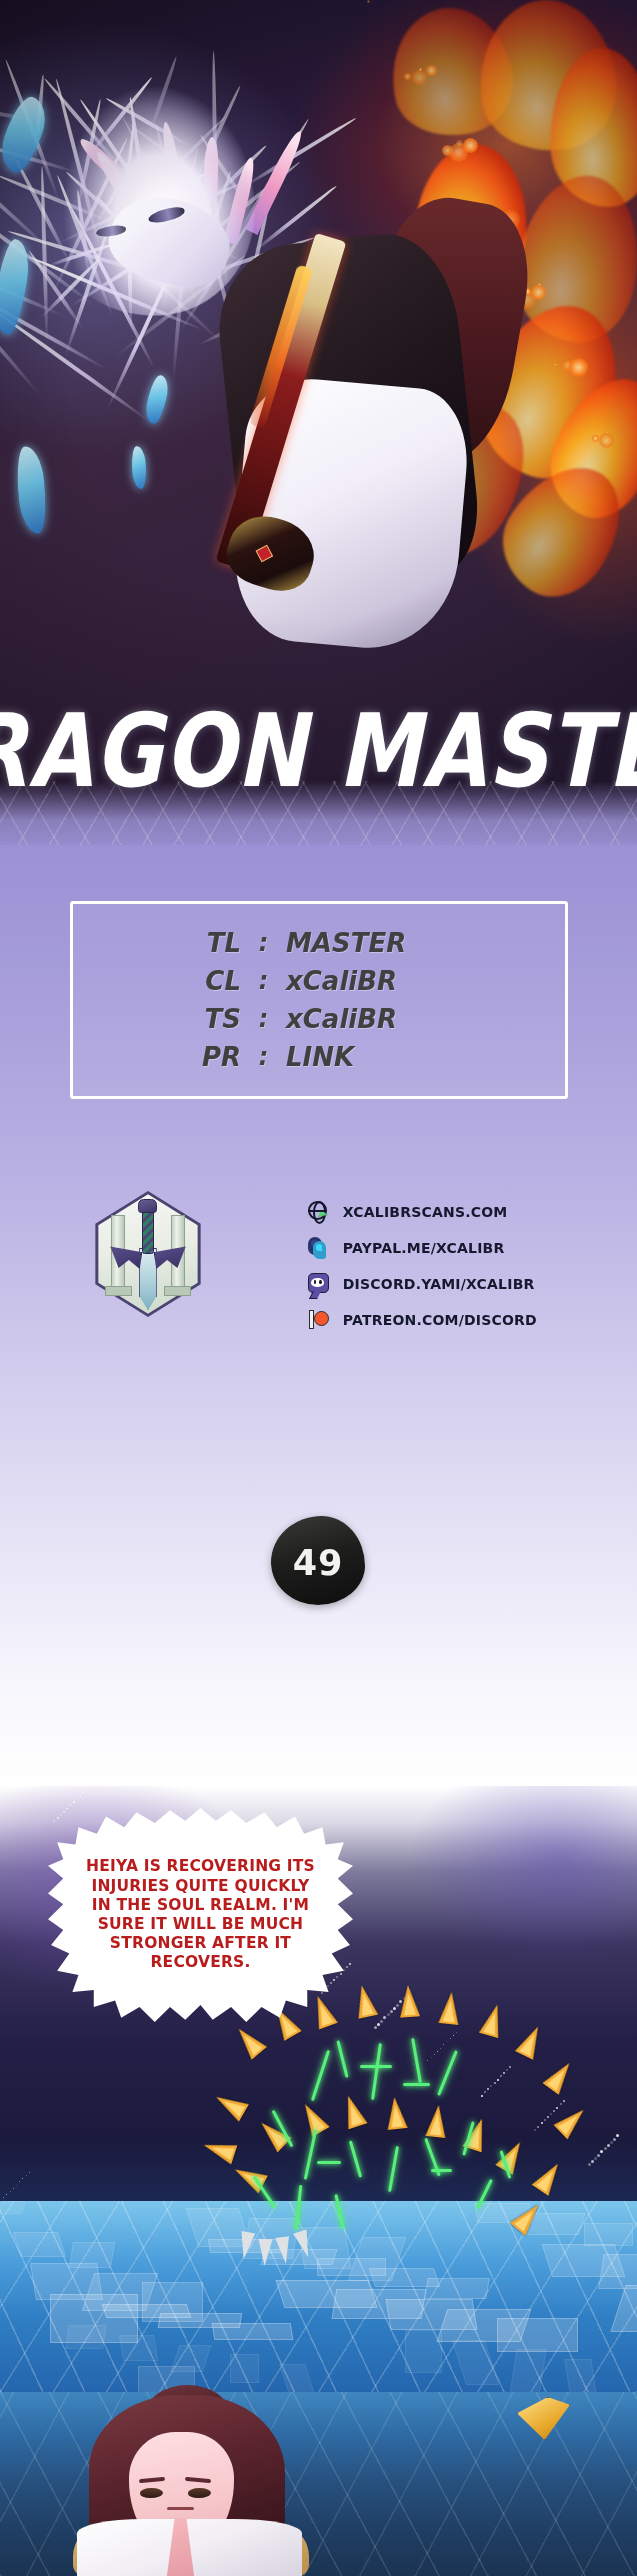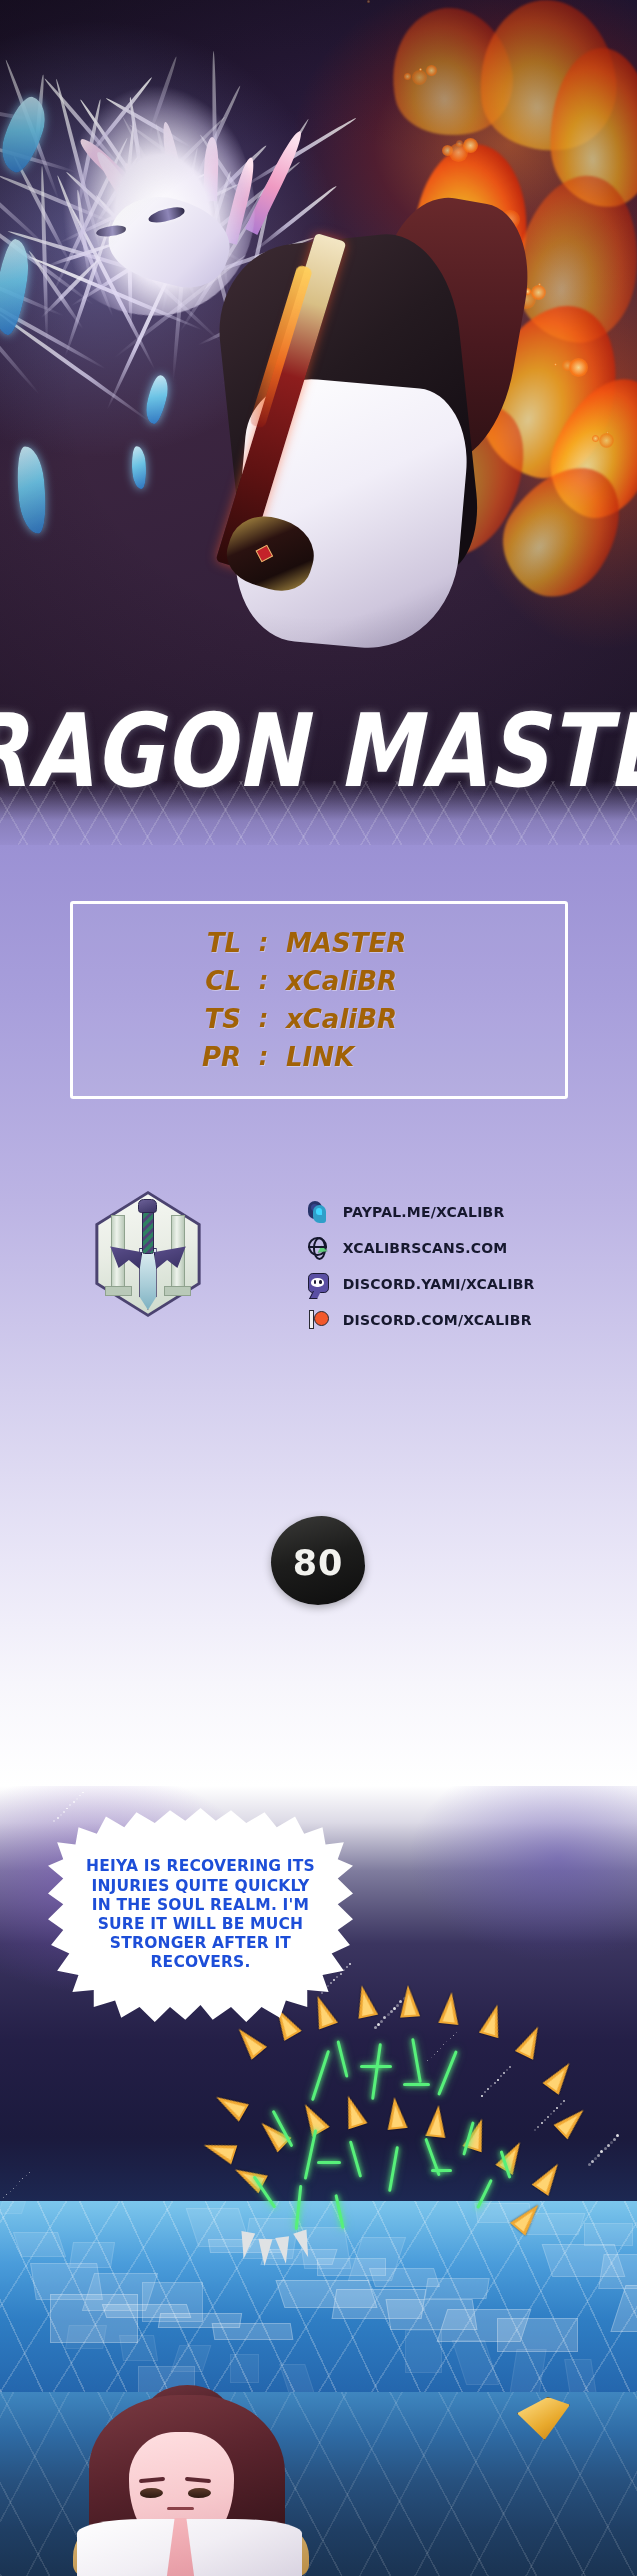--- a/index.html
+++ b/index.html
@@ -149,21 +149,21 @@
     position:absolute; left:70px; top:901px; width:498px; height:198px;
     display:flex; flex-direction:column; justify-content:center;
     padding:11px 0 11px 0;
   }
   .credit-row {
     display:grid; grid-template-columns:171px 45px 1fr;
     align-items:center; height:38px;
   }
   .credit-key, .credit-sep, .credit-val {
     font-family:"DejaVu Sans", sans-serif;
-    font-style:italic; font-weight:bold; color:#a16207;
+    font-style:italic; font-weight:bold; color:#404040;
     font-size:26px; line-height:1;
     text-shadow:0.8px 0.8px 0 rgba(255,255,255,.35);
   }
   .credit-key { text-align:right; }
   .credit-sep { text-align:center; font-size:24px; }
   .credit-val { text-align:left; }
 
   
   .logo-hex {
     position:absolute; left:92px; top:1191px; width:112px; height:126px;
@@ -339,21 +339,21 @@
       35% 7%, 40% 1%, 45% 6%
     );
     filter:drop-shadow(0 0 2.4px rgba(70,120,200,.55));
   }
   .bubble-text {
     position:absolute; left:48px; top:1808px; width:305px; height:214px;
     display:flex; align-items:center; justify-content:center;
     padding:37px 35px;
     font-family:"DejaVu Sans", sans-serif; font-weight:bold;
     font-size:15.5px; line-height:1.24; letter-spacing:0.2px;
-    color:#1d4ed8; text-align:center; text-transform:uppercase;
+    color:#b91c1c; text-align:center; text-transform:uppercase;
   }
   .glow-crack {
     position:absolute; background:#57f07a; border-radius:1.6px;
     box-shadow:0 0 4.8px #57f07a, 0 0 9.6px rgba(87,240,122,.6);
   }
   .spike {
     position:absolute; width:0; height:0;
     border-left:10.4px solid transparent; border-right:10.4px solid transparent;
     border-bottom:32px solid #f0a832;
     filter:drop-shadow(0 0 0.8px rgba(0,0,0,.6));
@@ -618,56 +618,56 @@
   <div class="sw-blade"></div>
   <div class="sw-wing l"></div>
   <div class="sw-wing r"></div>
   <div class="sw-grip"></div>
   <div class="sw-pommel"></div>
 </div>
 
 <div class="links" id="links">
     <div class="link-row">
       <span class="link-icon">
+        <div class="ico-globe">
+          <span class="cursor-arrow"></span>
+        </div>
+      </span>
+      <span class="link-text">XCALIBRSCANS.COM</span>
+    </div>
+    <div class="link-row">
+      <span class="link-icon">
         <div class="ico-paypal">
           <span class="pp-a"></span>
           <span class="pp-b"></span>
         </div>
       </span>
       <span class="link-text">PAYPAL.ME/XCALIBR</span>
-    </div>
-    <div class="link-row">
-      <span class="link-icon">
-        <div class="ico-globe">
-          <span class="cursor-arrow"></span>
-        </div>
-      </span>
-      <span class="link-text">XCALIBRSCANS.COM</span>
     </div>
     <div class="link-row">
       <span class="link-icon">
         <div class="ico-discord">
           <span class="dc-face"></span>
         </div>
       </span>
       <span class="link-text">DISCORD.YAMI/XCALIBR</span>
     </div>
     <div class="link-row">
       <span class="link-icon">
         <div class="ico-patreon">
           <span class="pt-bar"></span>
           <span class="pt-dot"></span>
         </div>
       </span>
-      <span class="link-text">DISCORD.COM/XCALIBR</span>
+      <span class="link-text">PATREON.COM/DISCORD</span>
     </div>
   </div>
 
 <div class="chapter-blob"></div>
-<div class="chapter-num">80</div>
+<div class="chapter-num">49</div>
 
 <div class="panel">
   <div class="panel-stars" id="stars">
       <i style="left:0px;top:0px;width:0.8px;height:0.8px;opacity:0.25"></i>
       <i style="left:53px;top:34px;width:1.6px;height:1.6px;opacity:0.4"></i>
       <i style="left:107px;top:69px;width:2.4px;height:2.4px;opacity:0.55"></i>
       <i style="left:160px;top:103px;width:3.2px;height:3.2px;opacity:0.7"></i>
       <i style="left:214px;top:137px;width:0.8px;height:0.8px;opacity:0.85"></i>
       <i style="left:267px;top:171px;width:1.6px;height:1.6px;opacity:0.25"></i>
       <i style="left:321px;top:206px;width:2.4px;height:2.4px;opacity:0.4"></i>

